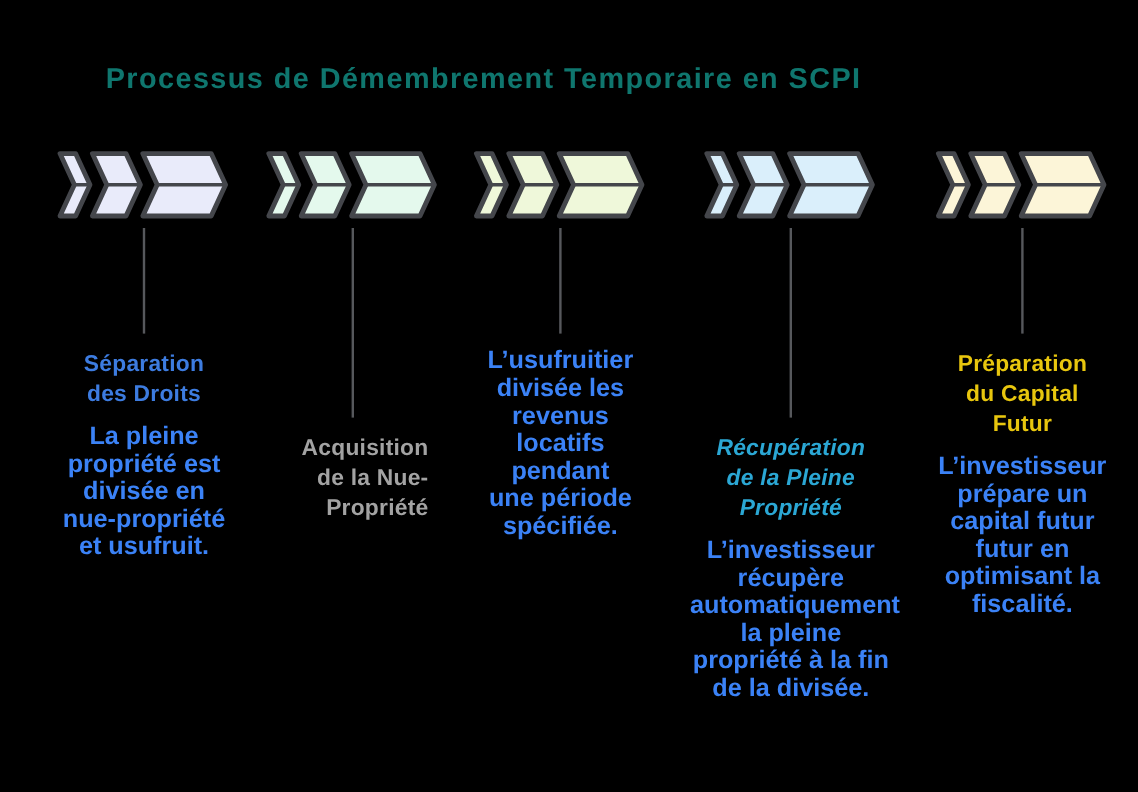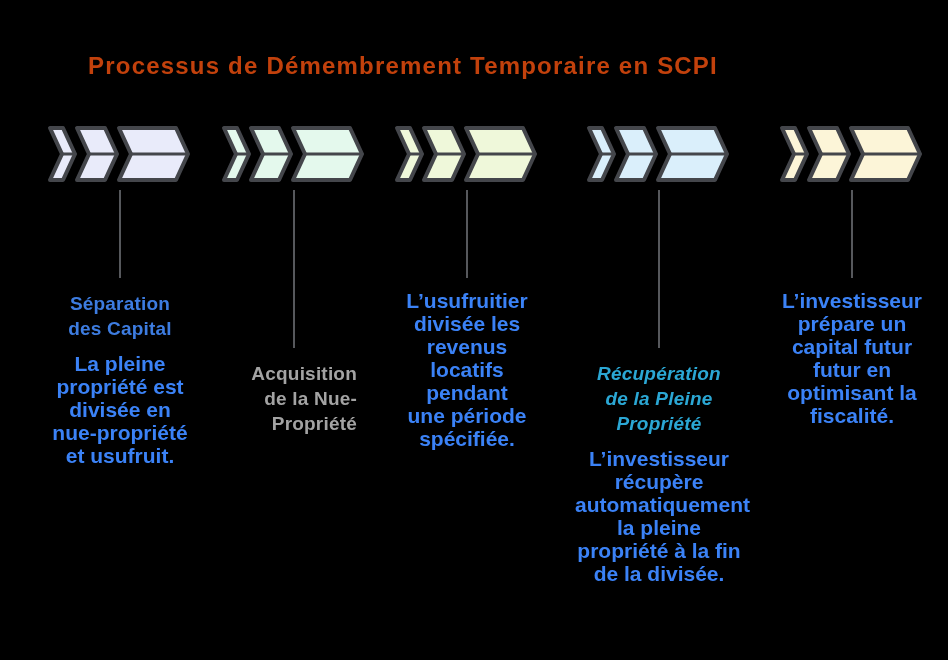--- a/index.html
+++ b/index.html
@@ -2,21 +2,21 @@
 <html><head>
 <meta charset="utf-8">
 <style>
   html,body{margin:0;padding:0;}
   body{
     width:948px;height:660px;background:#000000;position:relative;overflow:hidden;
     font-family:"Liberation Sans",sans-serif;
   }
   .title{
     position:absolute;top:52px;left:0;width:806px;margin:0;
-    text-align:center;font-size:24px;font-weight:bold;letter-spacing:1.2px;color:#c2410c;
+    text-align:center;font-size:24px;font-weight:bold;letter-spacing:1.2px;color:#0f766e;
   }
   .step{
     position:absolute;top:125px;width:180px;
     display:flex;flex-direction:column;align-items:center;
   }
   .s1{left:30px}.s2{left:204px}.s3{left:377px}.s4{left:569px}.s5{left:762px}
   .chevrons{display:block;}
   .chev{stroke-width:4;stroke-linejoin:round;}
   .mid{stroke-width:3;stroke-linecap:round;}
   .connector{width:2px;background:#56585c;margin-top:7px;}
@@ -45,21 +45,21 @@
 <section class="step odd s1">
   <svg class="chevrons" width="146" height="58" viewBox="0 0 146 58">
     <polygon class="chev" points="3,3 16,3 28,29 16,55 3,55 15,29" fill="#e9ebfa" stroke="#44464b"></polygon>
     <line class="mid" x1="15" y1="29" x2="28" y2="29" stroke="#44464b"></line>
     <polygon class="chev" points="30,3 58,3 70,29 58,55 30,55 42,29" fill="#e9ebfa" stroke="#44464b"></polygon>
     <line class="mid" x1="42" y1="29" x2="70" y2="29" stroke="#44464b"></line>
     <polygon class="chev" points="72,3 129,3 141,29 129,55 72,55 84,29" fill="#e9ebfa" stroke="#44464b"></polygon>
     <line class="mid" x1="84" y1="29" x2="141" y2="29" stroke="#44464b"></line>
   </svg>
   <div class="connector"></div>
-  <h2 class="step-label" style="color: rgb(61, 124, 224);">Séparation des Capital</h2>
+  <h2 class="step-label" style="color: rgb(61, 124, 224);">Séparation des Droits</h2>
   <p class="step-desc">La pleine propriété est divisée en nue-propriété et usufruit.</p>
 </section>
 
 <section class="step even s2">
   <svg class="chevrons" width="146" height="58" viewBox="0 0 146 58">
     <polygon class="chev" points="3,3 16,3 28,29 16,55 3,55 15,29" fill="#e4f9ed" stroke="#44464b"></polygon>
     <line class="mid" x1="15" y1="29" x2="28" y2="29" stroke="#44464b"></line>
     <polygon class="chev" points="30,3 58,3 70,29 58,55 30,55 42,29" fill="#e4f9ed" stroke="#44464b"></polygon>
     <line class="mid" x1="42" y1="29" x2="70" y2="29" stroke="#44464b"></line>
     <polygon class="chev" points="72,3 129,3 141,29 129,55 72,55 84,29" fill="#e4f9ed" stroke="#44464b"></polygon>
@@ -99,14 +99,15 @@
 <section class="step odd s5">
   <svg class="chevrons" width="146" height="58" viewBox="0 0 146 58">
     <polygon class="chev" points="3,3 16,3 28,29 16,55 3,55 15,29" fill="#fcf5d8" stroke="#44464b"></polygon>
     <line class="mid" x1="15" y1="29" x2="28" y2="29" stroke="#44464b"></line>
     <polygon class="chev" points="30,3 58,3 70,29 58,55 30,55 42,29" fill="#fcf5d8" stroke="#44464b"></polygon>
     <line class="mid" x1="42" y1="29" x2="70" y2="29" stroke="#44464b"></line>
     <polygon class="chev" points="72,3 129,3 141,29 129,55 72,55 84,29" fill="#fcf5d8" stroke="#44464b"></polygon>
     <line class="mid" x1="84" y1="29" x2="141" y2="29" stroke="#44464b"></line>
   </svg>
   <div class="connector"></div>
+  <h2 class="step-label" style="color: rgb(232, 198, 14);">Préparation du Capital Futur</h2>
   <p class="step-desc">L’investisseur prépare un capital futur futur en optimisant la fiscalité.</p>
 </section>
 
 </body></html>

